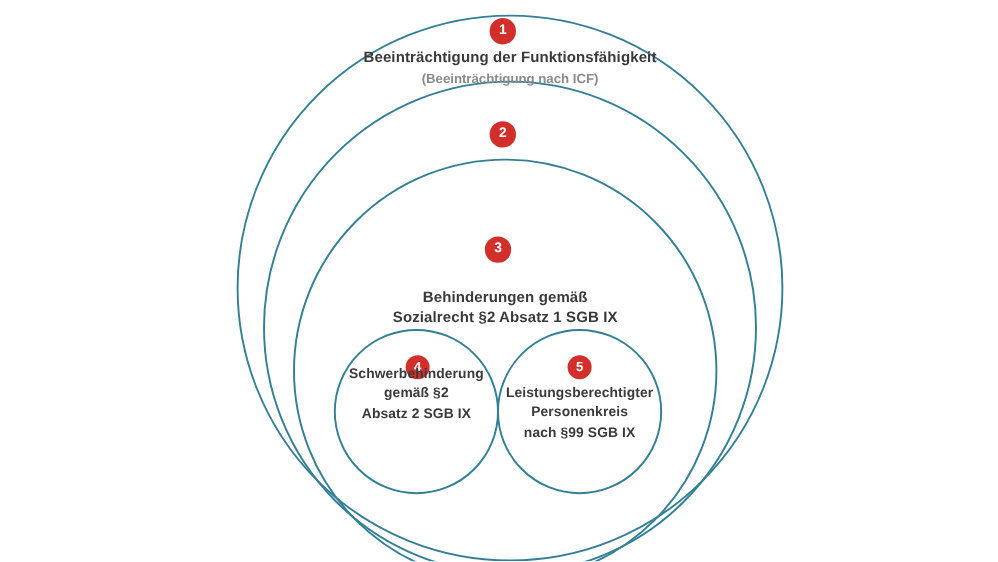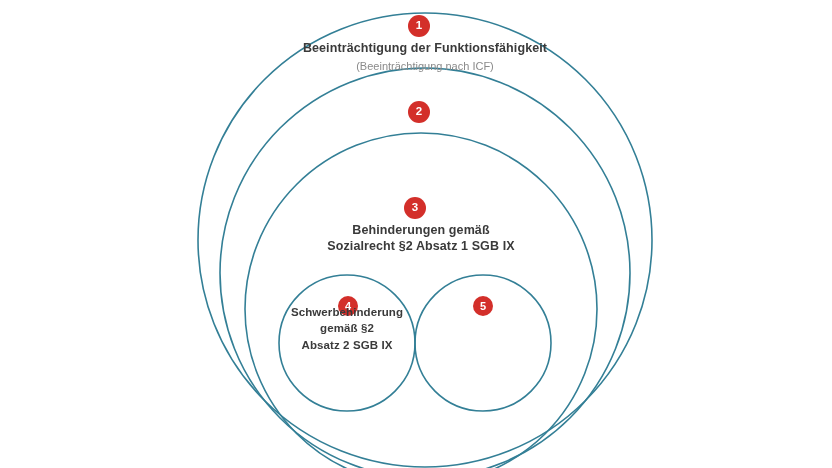--- a/index.html
+++ b/index.html
@@ -32,21 +32,21 @@
   }
   .label-title {
     font-size: 12.5px;
     font-weight: bold;
     color: #3a3a3a;
     letter-spacing: 0.1px;
     white-space: pre-line;
   }
   .label-sub {
     font-size: 11px;
-    font-weight: normal;
+    font-weight: bold;
     color: #8a8a8a;
     margin-top: 3px;
     white-space: pre-line;
   }
   .inner-label .label-title {
     font-size: 11.5px;
     line-height: 1.42;
   }
   .badge {
     position: absolute;
@@ -83,27 +83,32 @@
 
   <div class="badge" style="left:408px; top:15px;">1</div>
   <div class="layer-label" style="left:225px; top:40px; width:400px;">
     <div class="label-title">Beeinträchtigung der Funktionsfähigkeit</div>
     <div class="label-sub">(Beeinträchtigung nach ICF)</div>
   </div>
 
   <div class="badge" style="left:408px; top:101px;">2</div>
 
   <div class="badge" style="left:404px; top:197px;">3</div>
-  <div class="layer-label" style="left:241px; top:222px; width:360px;">
+  <div class="layer-label" style="left:241px; top:240px; width:360px;">
     <div class="label-title">Behinderungen gemäß
 Sozialrecht §2 Absatz 1 SGB IX</div>
   </div>
 
   <div class="badge badge-sm" style="left:338px; top:296px;">4</div>
   <div class="layer-label inner-label" style="left:282px; top:304px; width:130px;">
     <div class="label-title">Schwerbehinderung
 gemäß §2
 Absatz 2 SGB IX</div>
   </div>
 
   <div class="badge badge-sm" style="left:473px; top:296px;">5</div>
+  <div class="layer-label inner-label" style="left:418px; top:320px; width:130px;">
+    <div class="label-title">Leistungsberechtigter
+Personenkreis
+nach §99 SGB IX</div>
+  </div>
 
 </div>
 
 </body></html>

